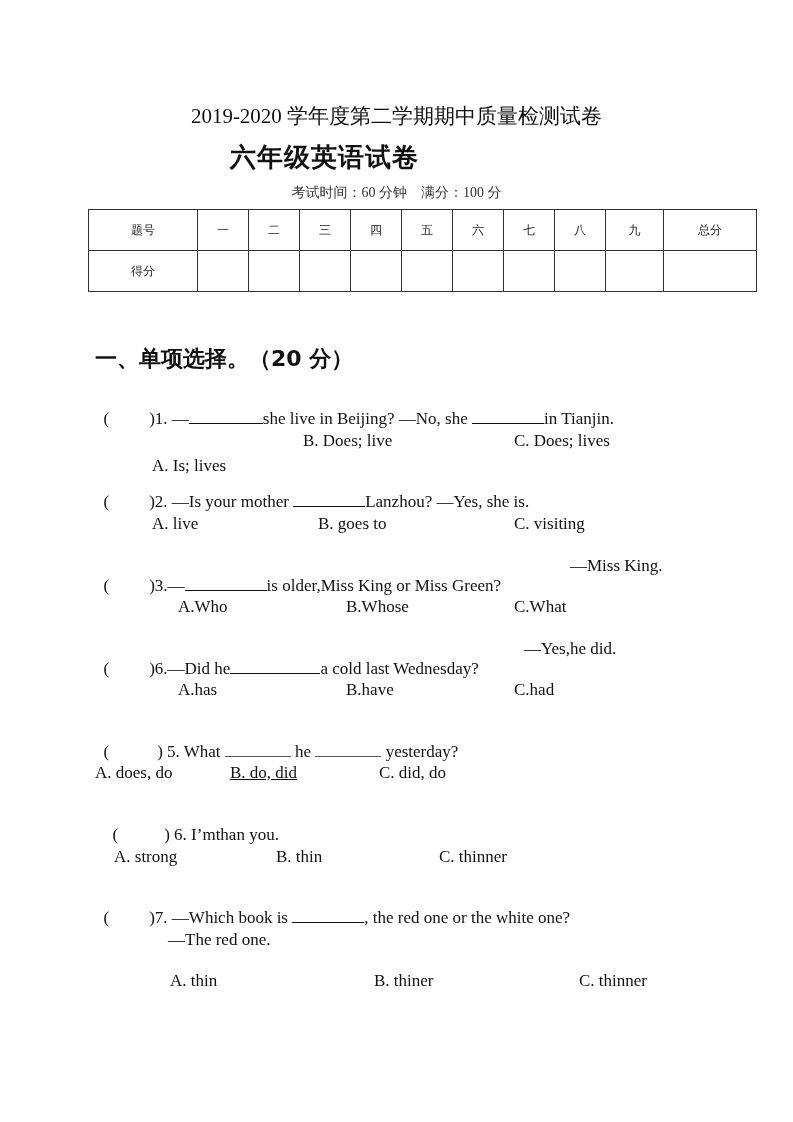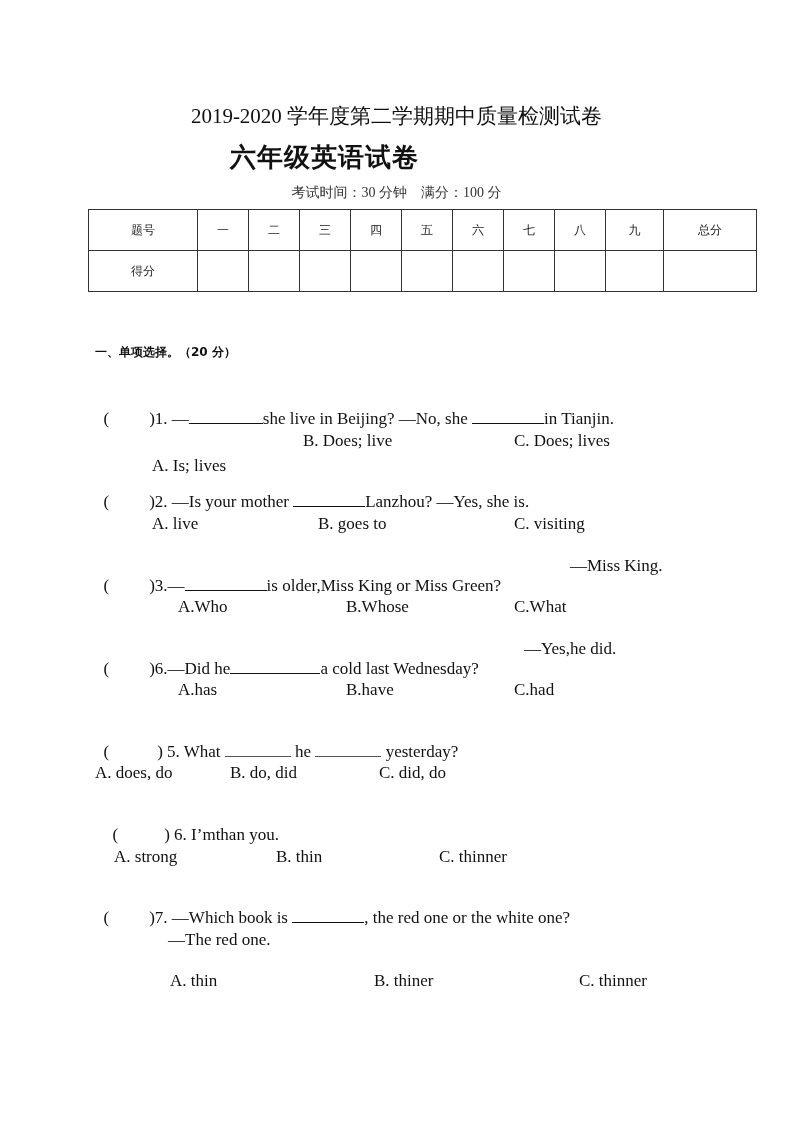--- a/index.html
+++ b/index.html
@@ -4,31 +4,31 @@
 <style>
   html, body { margin: 0; padding: 0; background: #ffffff; }
   body { width: 793px; height: 1122px; position: relative; overflow: hidden;
          font-family: "Liberation Serif", "DejaVu Serif", serif; color: #111; }
   .abs { position: absolute; white-space: pre; }
   .title1 { left: 0; width: 793px; top: 102px; text-align: center; font-size: 21px; }
   .title2 { left: 0; width: 649px; top: 140px; text-align: center; font-size: 26px; font-weight: bold; font-family: "DejaVu Sans", sans-serif; letter-spacing: 1px; }
   .subtitle { left: 0; width: 793px; top: 184px; text-align: center; font-size: 14px; color: #333; }
   table.score { position: absolute; left: 88px; top: 209px; width: 669px; border-collapse: collapse; font-family: "DejaVu Sans", sans-serif; }
   table.score td { border: 1px solid #333; height: 40px; text-align: center; font-size: 12px; color: #222; padding: 0; }
-  .sec { left: 95px; top: 344px; font-size: 12px; font-weight: bold; font-family: "DejaVu Sans", sans-serif; }
+  .sec { left: 95px; top: 344px; font-size: 22px; font-weight: bold; font-family: "DejaVu Sans", sans-serif; }
   .q { font-size: 17px; }
   .blank { display: inline-block; border-bottom: 1px solid #111; height: 14px; vertical-align: baseline; }
   .thin { border-bottom-color: #555; }
 </style>
 </head>
 <body>
 
 <div class="abs title1">2019-2020 学年度第二学期期中质量检测试卷</div>
 <div class="abs title2">六年级英语试卷</div>
-<div class="abs subtitle">考试时间：30 分钟    满分：100 分</div>
+<div class="abs subtitle">考试时间：60 分钟    满分：100 分</div>
 
 <table class="score">
   <tbody>
       <tr>
     <td style="width:108px">题号</td>
     <td style="width:50px">一</td>
     <td style="width:50px">二</td>
     <td style="width:50px">三</td>
     <td style="width:50px">四</td>
     <td style="width:50px">五</td>
@@ -83,21 +83,21 @@
 </div>
 <div class="abs q" style="left:524px; top:639px;">—Yes,he did.</div>
 <div class="abs q" style="left:178px; top:680px;">A.has</div>
 <div class="abs q" style="left:346px; top:680px;">B.have</div>
 <div class="abs q" style="left:514px; top:680px;">C.had</div>
 
 <div class="abs q" style="left:95px; top:722px;">
   <span>(</span><span style="display:inline-block;width:48px"></span><span>) 5. What </span><span class="blank thin" style="width:66px"></span><span> he </span><span class="blank thin" style="width:66px"></span><span> yesterday?</span>
 </div>
 <div class="abs q" style="left:95px; top:763px;">A. does, do</div>
-<div class="abs q" style="left:230px; top:763px;">B. do, did</div>
+<div class="abs q" style="left:230px; top:763px;text-decoration:underline;">B. do, did</div>
 <div class="abs q" style="left:379px; top:763px;">C. did, do</div>
 
 <div class="abs q" style="left:104px; top:805px;">
   <span>(</span><span style="display:inline-block;width:46px"></span><span>) 6. I’mthan you.</span>
 </div>
 <div class="abs q" style="left:114px; top:847px;">A. strong</div>
 <div class="abs q" style="left:276px; top:847px;">B. thin</div>
 <div class="abs q" style="left:439px; top:847px;">C. thinner</div>
 
 <div class="abs q" style="left:95px; top:888px;">

